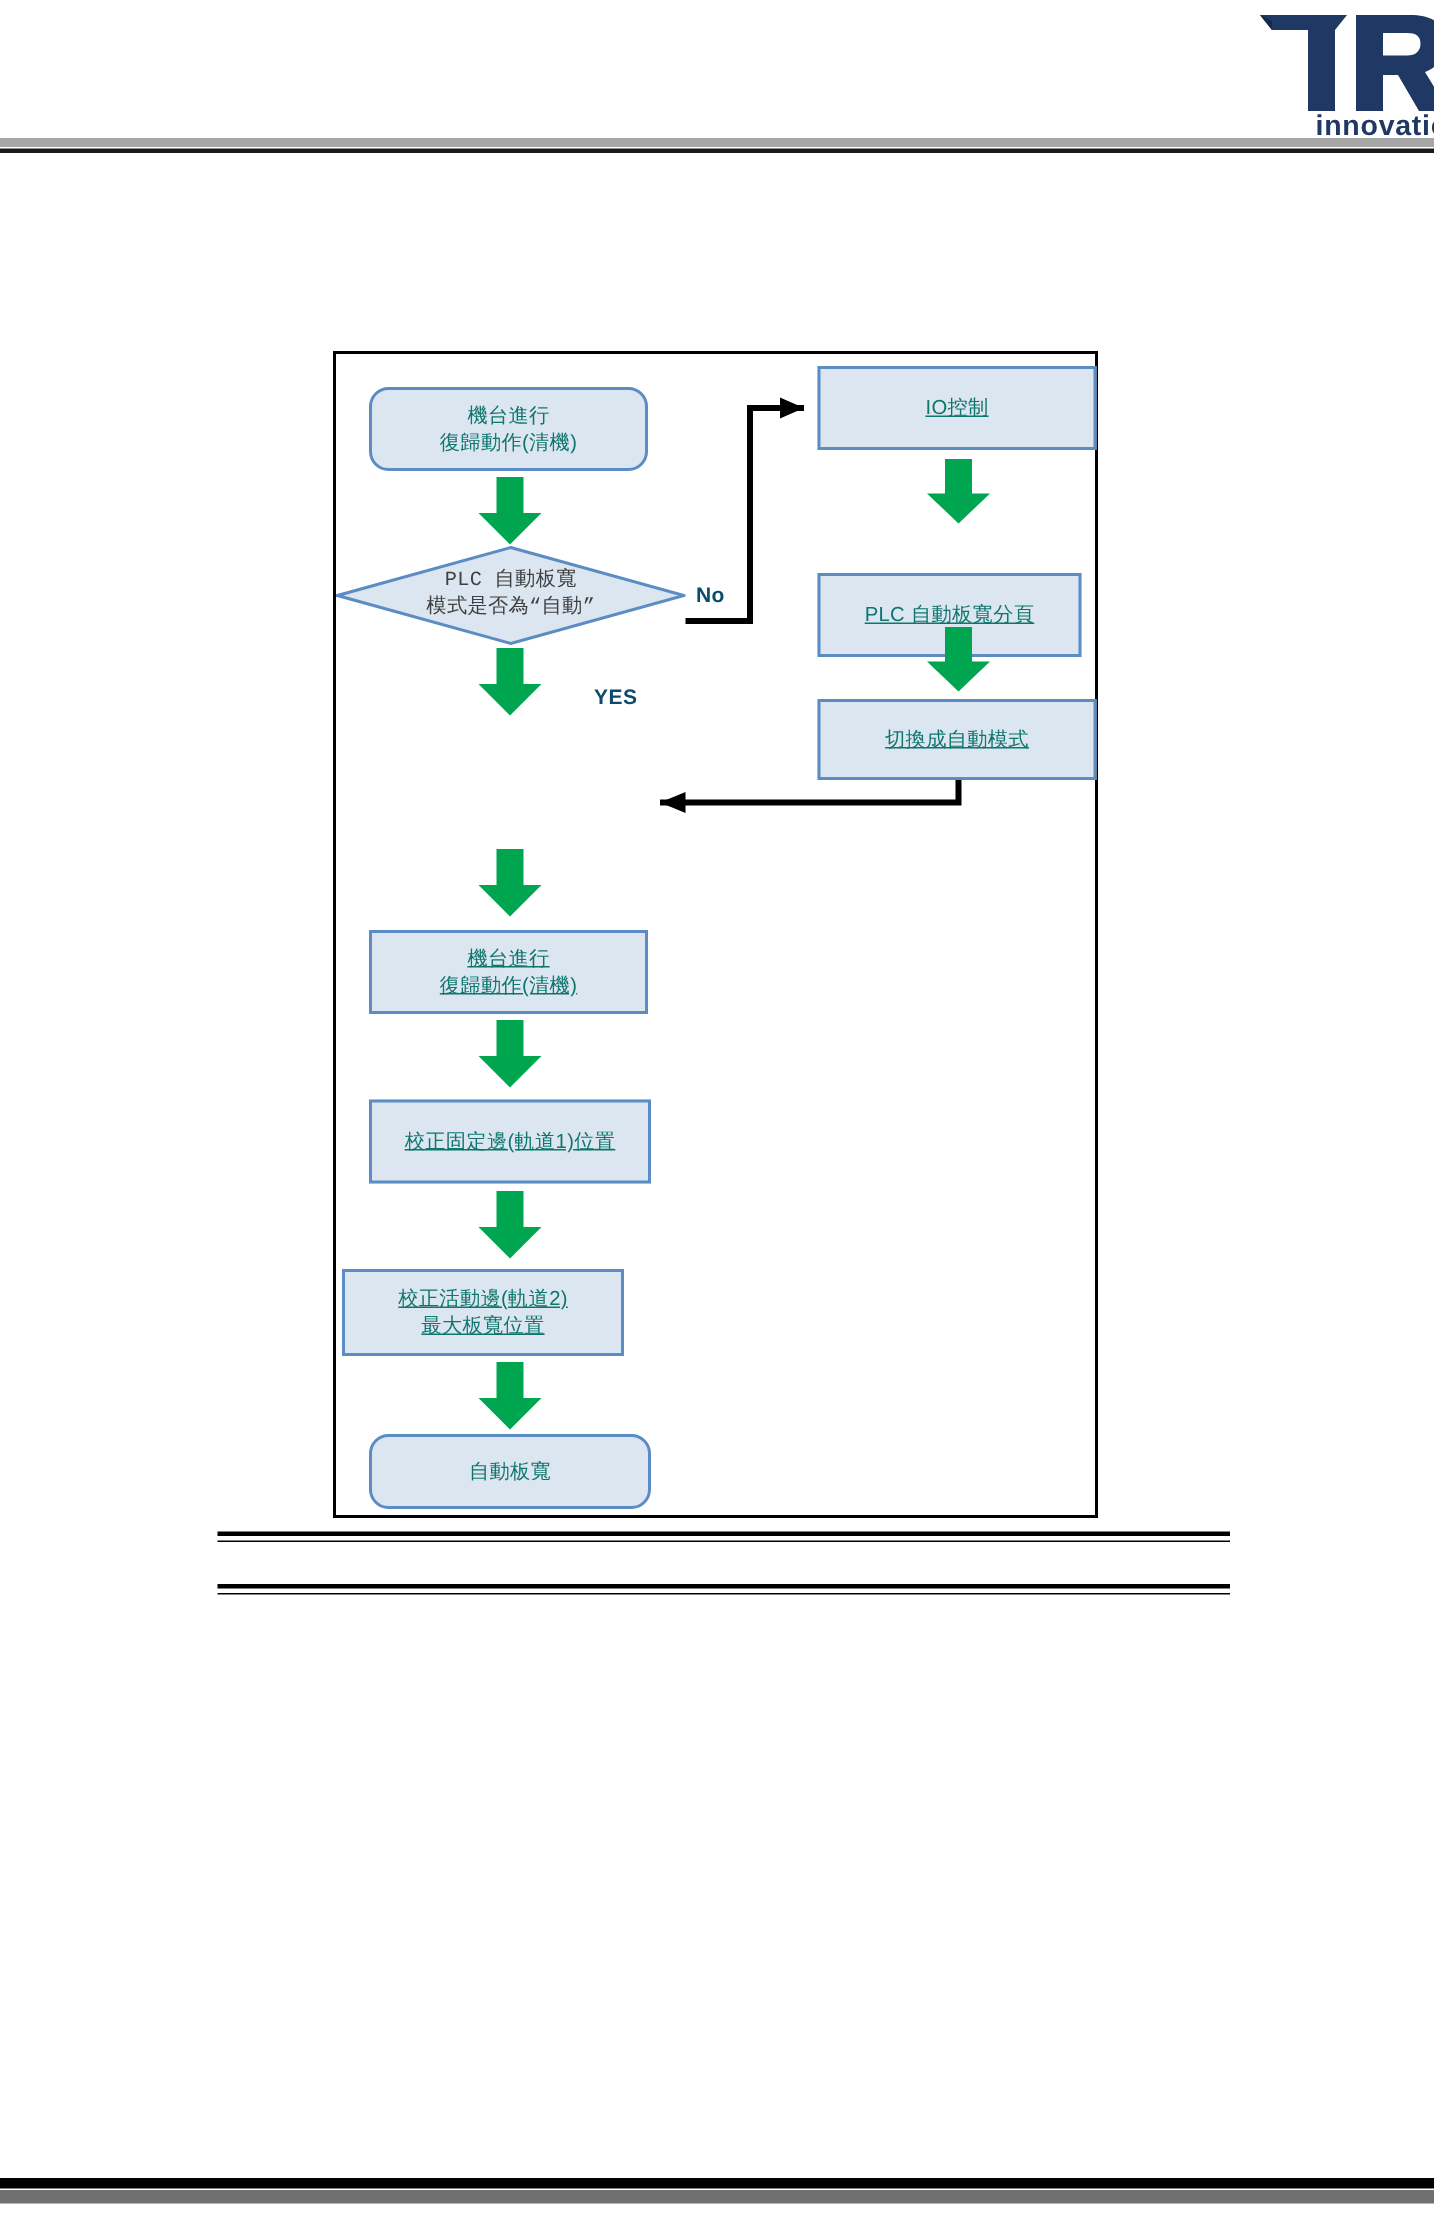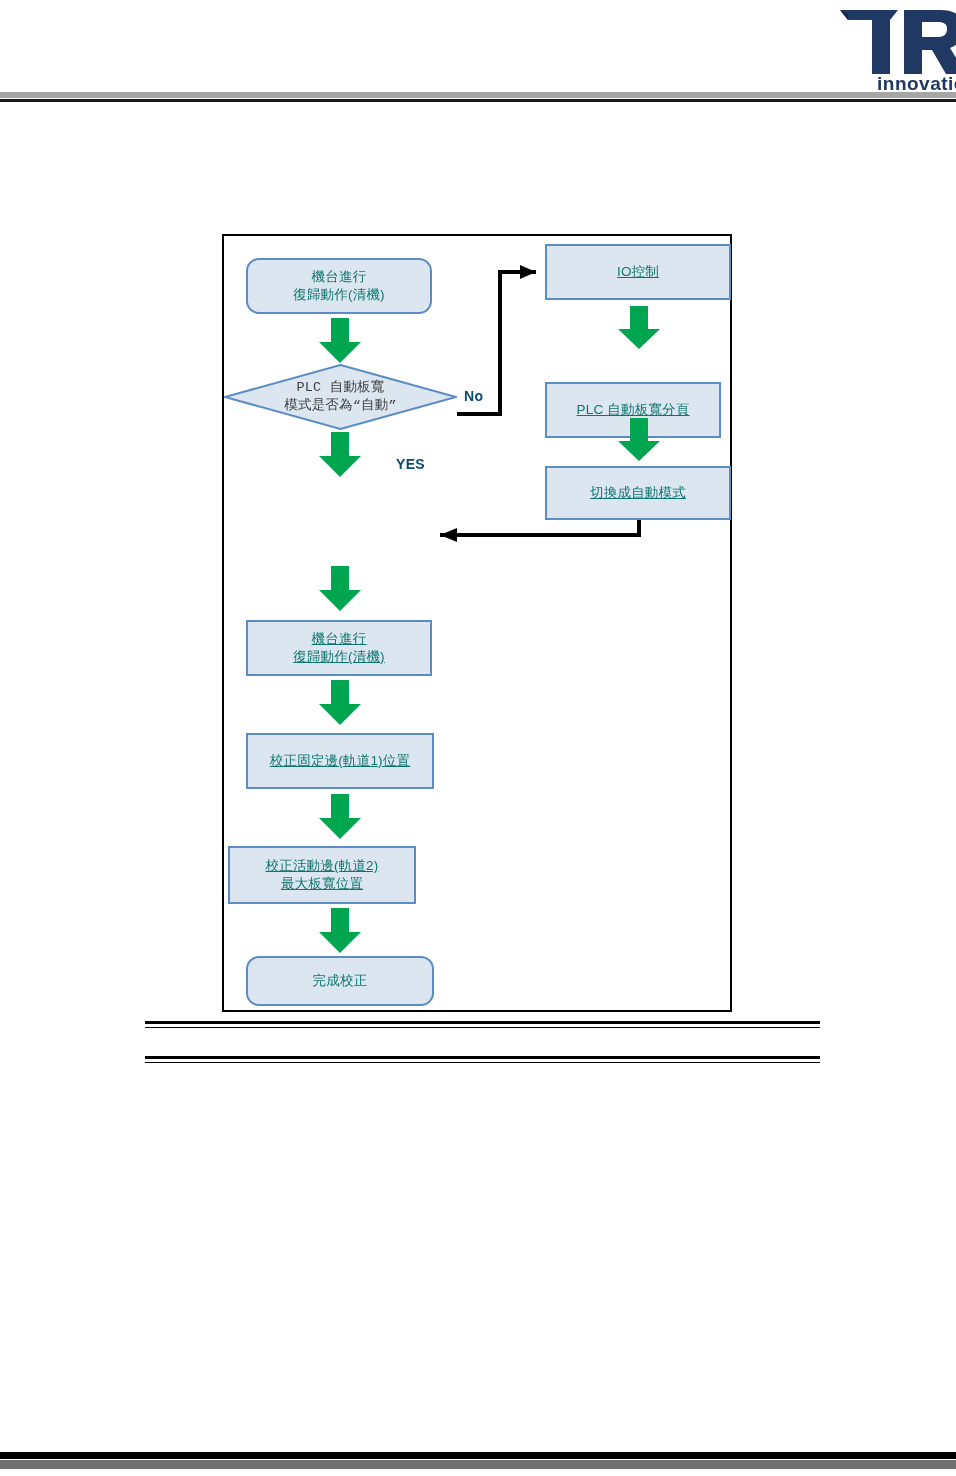--- a/index.html
+++ b/index.html
@@ -233,21 +233,21 @@
 
   <div class="node process" style="left:4px; top:610px; width:188px; height:58px;">校正活動邊(軌道2)
 最大板寬位置</div>
 
   <div class="arrow-green" style="left:93px; top:672px; width:46px; height:46px;">
     <svg width="46" height="46" viewBox="0 0 46 46">
       <polygon points="14,0 32,0 32,24 44,24 23,45 2,24 14,24" fill="#00a550"></polygon>
     </svg>
   </div>
 
-  <div class="node terminator" style="left:22px; top:720px; width:188px; height:50px;">完成校正</div>
+  <div class="node terminator" style="left:22px; top:720px; width:188px; height:50px;">自動板寬</div>
 
   <div class="node process" style="left:321px; top:8px; width:186px; height:56px;">IO控制</div>
 
   <div class="arrow-green" style="left:392px; top:70px; width:46px; height:44px;">
     <svg width="46" height="44" viewBox="0 0 46 44">
       <polygon points="14,0 32,0 32,23 44,23 23,43 2,23 14,23" fill="#00a550"></polygon>
     </svg>
   </div>
 
   <div class="node process" style="left:321px; top:120px; width:176px; height:56px;margin-top:26px;">PLC 自動板寬分頁</div>

